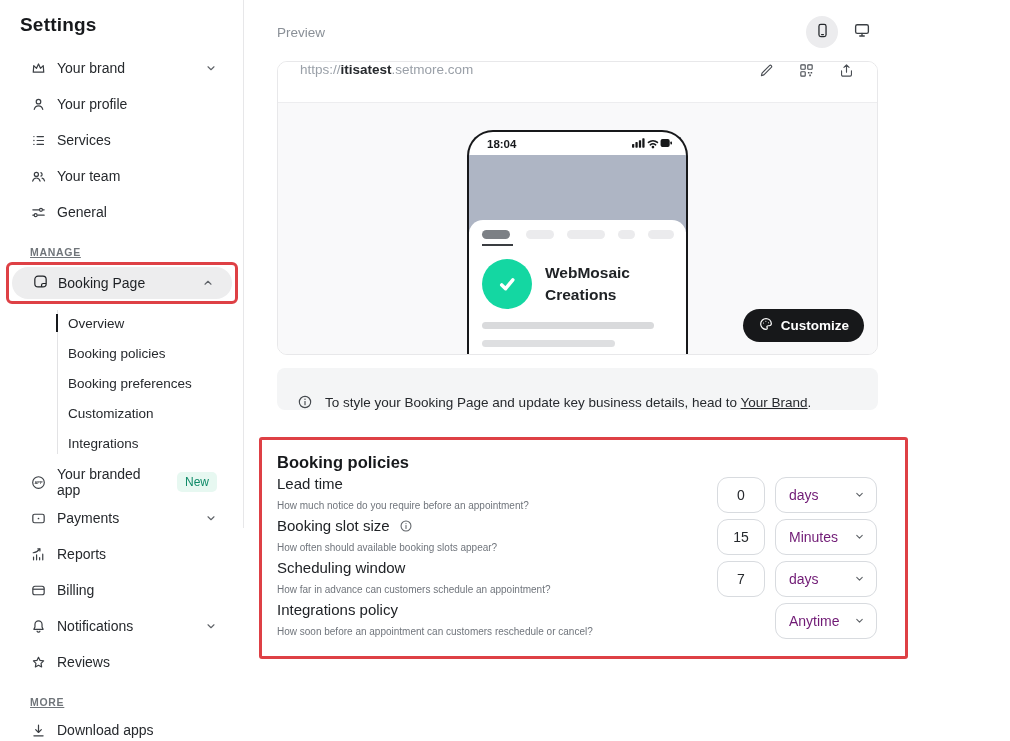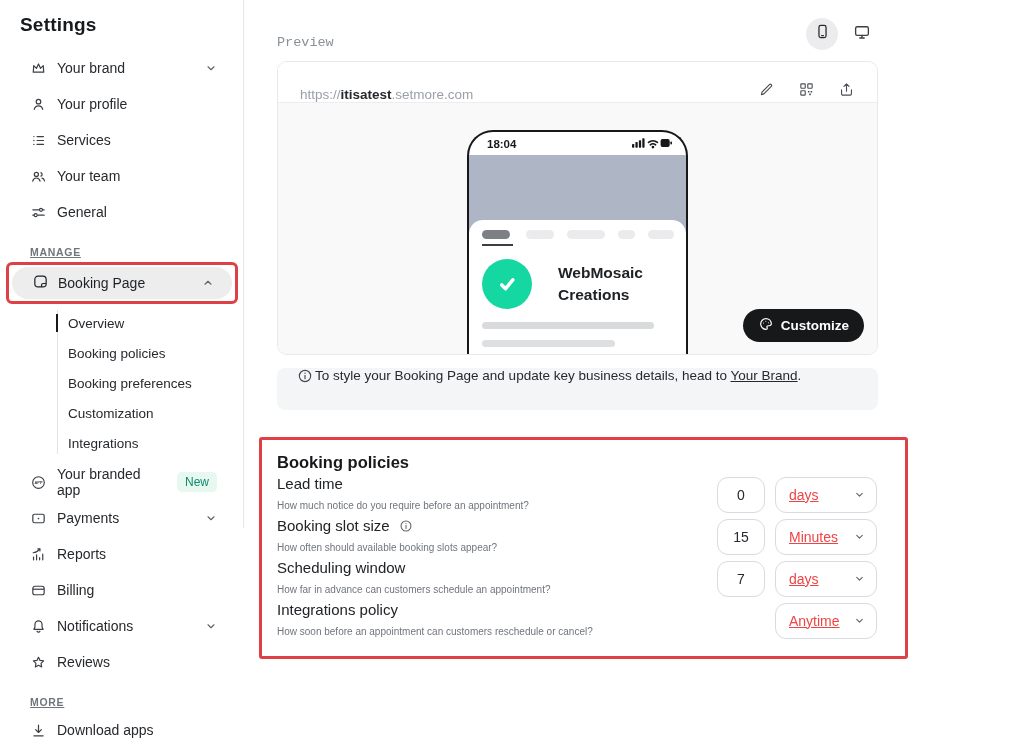--- a/index.html
+++ b/index.html
@@ -21,65 +21,65 @@
   .bp-pill { height:32px; background:#ededee; border-radius:16px; display:flex; align-items:center; gap:9px; padding:0 18px 0 20px; font-size:14px; color:#1d2024; cursor:pointer; }
   .sub-list { position:relative; padding:4px 0 6px 0; }
   .sub-list::before { content:''; position:absolute; left:57px; top:6px; bottom:10px; width:1px; background:#e3e3e5; }
   .sub-item { position:relative; height:30px; display:flex; align-items:center; padding-left:68px; font-size:13.5px; color:#26292d; cursor:pointer; }
   .sub-item.active::before { content:''; position:absolute; left:56px; top:6px; height:18px; width:2px; background:#17191c; }
   .badge-new { margin-left:auto; background:#e7f8f1; color:#0f8a68; font-size:12px; padding:3px 8px; border-radius:5px; }
 
   
   .main { flex:1; padding:14px 0 0 33px; position:relative; }
   .content { width:601px; }
-  .head-row { display:flex; align-items:flex-end; justify-content:space-between; height:36px;font-family:Liberation Mono, monospace; }
+  .head-row { display:flex; align-items:center; justify-content:space-between; height:36px; }
   .preview-label { font-size:13.5px; color:#8a9097; }
   .toggles { display:flex; align-items:center; gap:8px; }
   .toggle-circle { width:32px; height:32px; border-radius:50%; background:#ececee; display:flex; align-items:center; justify-content:center; cursor:pointer; color:#26292d; }
   .toggle-plain { width:32px; height:32px; display:flex; align-items:center; justify-content:center; cursor:pointer; color:#3b3f44; }
 
   .preview-card { margin-top:11px; border:1px solid #e8e8ea; border-radius:10px; overflow:hidden; background:#fff; }
-  .url-row { height:41px; display:flex; align-items:flex-end; padding:0 22px; border-bottom:1px solid #ededef; background:#fff; }
+  .url-row { height:41px; display:flex; align-items:flex-start; padding:0 22px; border-bottom:1px solid #ededef; background:#fff; }
   .url-text { font-size:13.5px; color:#9aa0a8; }
   .url-text b { color:#26292d; font-weight:700; }
   .url-icons { margin-left:auto; display:flex; gap:23px; align-items:center; color:#4a4e54; }
   .url-icons .ibtn { display:flex; cursor:pointer; }
 
   .preview-body { height:251px; background:#f9f9fa; position:relative; display:flex; justify-content:center; overflow:hidden; }
   .phone { width:221px; margin-top:27px; background:#fff; border:2px solid #17181a; border-bottom:none; border-radius:26px 26px 0 0; overflow:hidden; }
   .status { height:23px; display:flex; align-items:center; justify-content:space-between; padding:0 14px 0 18px; }
   .status .time { font-size:11.5px; font-weight:700; color:#17191c; }
   .ph-header { height:77px; background:#aeb5c4; }
   .ph-card { background:#fff; border-radius:14px 14px 0 0; margin-top:-12px; padding:10px 12px 0 13px; }
   .tabs { display:flex; align-items:center; gap:13px; }
   .tab-active { display:flex; flex-direction:column; gap:5px; }
   .tab-active .bar { width:28px; height:9px; border-radius:5px; background:#7c8085; }
   .tab-active .underline { width:31px; height:2px; background:#3a3d41; }
   .tab { height:9px; border-radius:5px; background:#ebebed; margin-bottom:7px; }
-  .logo-row { display:flex; align-items:center; gap:26px; margin-top:13px; }
+  .logo-row { display:flex; align-items:center; gap:13px; margin-top:13px; }
   .logo { width:50px; height:50px; border-radius:50%; background:#14d7a2; display:flex; align-items:center; justify-content:center; }
   .biz-name { width:112px; font-size:15.5px; font-weight:700; color:#202326; line-height:1.4; }
   .sk1 { margin-top:13px; width:172px; height:7px; border-radius:4px; background:#d9dadc; }
   .sk2 { margin-top:11px; width:133px; height:7px; border-radius:4px; background:#dedfe1; }
   .customize-btn { position:absolute; right:13px; bottom:12px; height:33px; background:#17181a; color:#fff; border:none; border-radius:17px; display:flex; align-items:center; gap:7px; padding:0 15px; font-size:13.5px; font-weight:700; font-family:inherit; cursor:pointer; }
 
-  .banner { margin-top:13px; background:#f4f5f6; border-radius:8px; height:42px; display:flex; align-items:flex-start; gap:2px; padding:0 20px; font-size:13.5px; color:#26292d; }
+  .banner { margin-top:13px; background:#f4f5f6; border-radius:8px; height:42px; display:flex; align-items:flex-end; gap:12px; padding:0 20px; font-size:13.5px; color:#26292d; }
   .banner .ic { display:flex; color:#44484d; }
   .banner a { color:#26292d; text-decoration:underline; cursor:pointer; }
 
   .policies-wrap { margin:27px 0 0 -18px; width:649px; border:3px solid #de4045; border-radius:3px; padding:13px 28px 16px 15px; }
   .policies-title { font-size:16.5px; font-weight:700; color:#17191c; }
   .policy-row { display:flex; margin-top:3px; }
   .p-left { width:452px; }
   .p-label { font-size:15px; color:#202327; display:flex; align-items:center; gap:9px; }
   .p-label .ic { display:flex; color:#5f6368; }
   .p-desc { font-size:10px; color:#70757c; margin-top:6px; line-height:1.6; }
   .p-controls { margin-left:auto; display:flex; gap:10px; align-items:center; }
   .num-input { width:48px; height:36px; border:1px solid #d8dbdf; border-radius:11px; text-align:center; font-size:14px; color:#26292d; font-family:inherit; background:#fff; }
-  .select { width:102px; height:36px; border:1px solid #d8dbdf; border-radius:11px; background:#fff; display:flex; align-items:center; justify-content:space-between; padding:0 11px 0 13px; font-size:14px; color:#ef4444; cursor:pointer;text-decoration:underline; }
+  .select { width:102px; height:36px; border:1px solid #d8dbdf; border-radius:11px; background:#fff; display:flex; align-items:center; justify-content:space-between; padding:0 11px 0 13px; font-size:14px; color:#701a75; cursor:pointer; }
   .select .chev { margin-left:0; }
 </style>
 </head>
 <body>
 
 <div class="app">
 
   <nav class="sidebar">
     <div class="sb-title">Settings</div>
 

